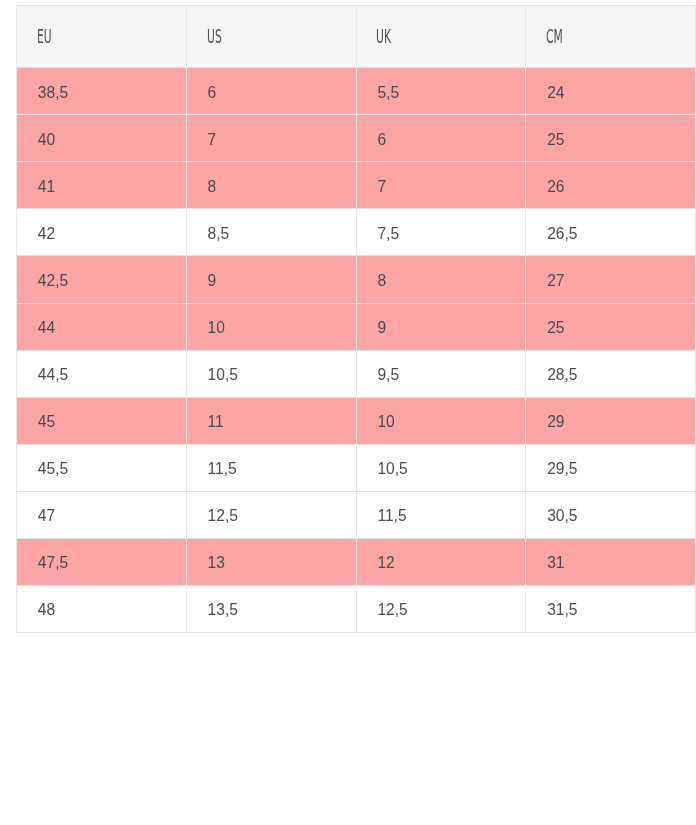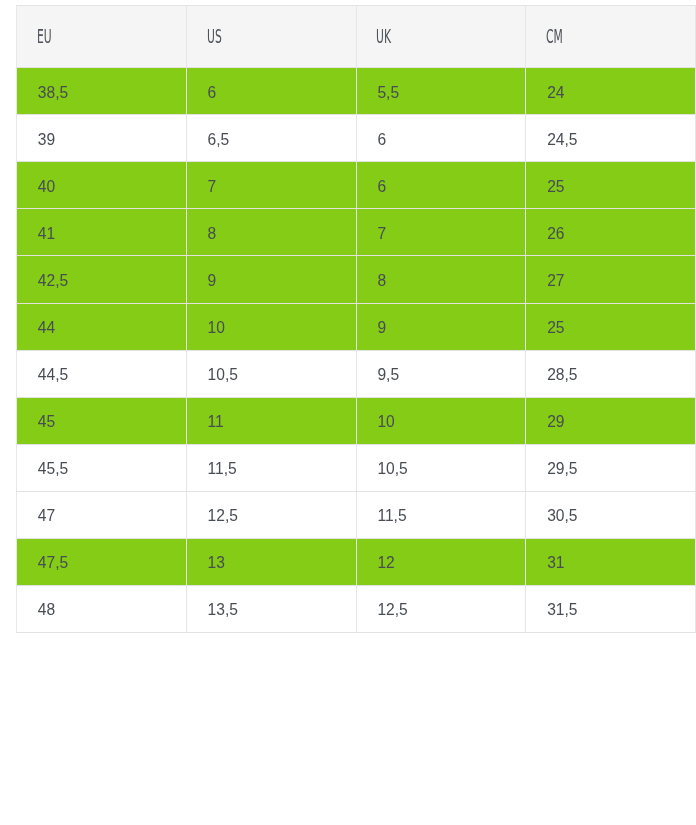--- a/index.html
+++ b/index.html
@@ -63,21 +63,21 @@
   }
   table.size-table tbody td {
     font-size: 15.6px;
     background: #ffffff;
   }
   table.size-table tbody td span.cv {
     display: inline-block;
     position: relative;
     top: 1.2px;
   }
-  table.size-table tbody tr.alt td { background: #84cc16; }
+  table.size-table tbody tr.alt td { background: #fca5a5; }
 </style>
 </head>
 <body>
 
 <div class="size-table-wrap">
   <table class="size-table">
     <colgroup>
         <col>
         <col>
         <col>
@@ -91,37 +91,37 @@
         <th><span class="hd">CM</span></th>
       </tr>
     </thead>
     <tbody>
       <tr class="alt">
         <td><span class="cv">38,5</span></td>
         <td><span class="cv">6</span></td>
         <td><span class="cv">5,5</span></td>
         <td><span class="cv">24</span></td>
       </tr>
-      <tr>
-        <td><span class="cv">39</span></td>
-        <td><span class="cv">6,5</span></td>
-        <td><span class="cv">6</span></td>
-        <td><span class="cv">24,5</span></td>
-      </tr>
       <tr class="alt">
         <td><span class="cv">40</span></td>
         <td><span class="cv">7</span></td>
         <td><span class="cv">6</span></td>
         <td><span class="cv">25</span></td>
       </tr>
       <tr class="alt">
         <td><span class="cv">41</span></td>
         <td><span class="cv">8</span></td>
         <td><span class="cv">7</span></td>
         <td><span class="cv">26</span></td>
+      </tr>
+      <tr>
+        <td><span class="cv">42</span></td>
+        <td><span class="cv">8,5</span></td>
+        <td><span class="cv">7,5</span></td>
+        <td><span class="cv">26,5</span></td>
       </tr>
       <tr class="alt">
         <td><span class="cv">42,5</span></td>
         <td><span class="cv">9</span></td>
         <td><span class="cv">8</span></td>
         <td><span class="cv">27</span></td>
       </tr>
       <tr class="alt">
         <td><span class="cv">44</span></td>
         <td><span class="cv">10</span></td>

